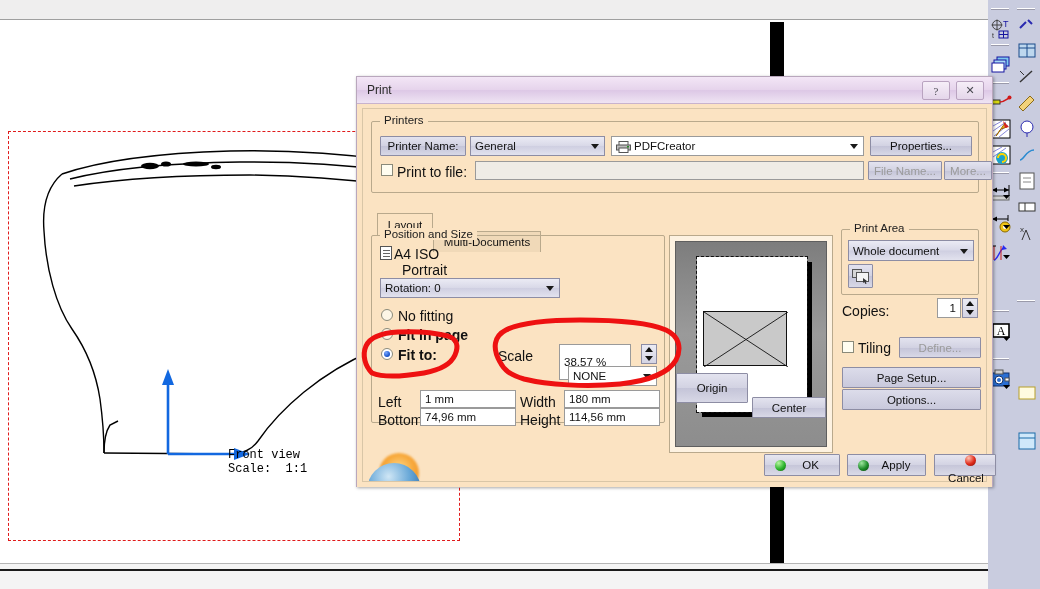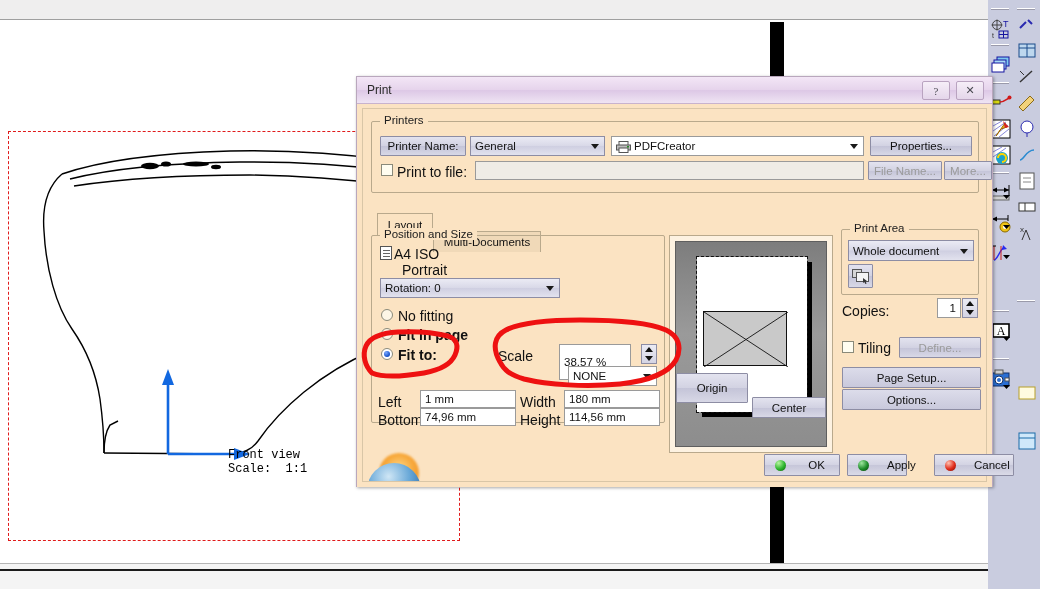--- a/index.html
+++ b/index.html
@@ -191,21 +191,21 @@
     position:absolute; width:12px; height:14px; background:#fff;
     border:1px solid #555;
   }
   .pageicon i { position:absolute; left:2px; width:7px; height:1px; background:#666; display:block; }
 
   
   .act-btn {
     position:absolute; height:22px;
     background: linear-gradient(180deg,#e6e6f0 0%, #d3d3e3 50%, #c6c6d9 51%, #dadae7 100%);
     border:1px solid #8d8da4; border-radius:1px;
-    font-size:11.5px; color:#111; display:flex; align-items:center; gap:18px;
+    font-size:11.5px; color:#111; display:flex; align-items:center; gap:6px;
     padding-left:10px;
   }
   .orb { width:11px; height:11px; border-radius:50%; flex:none; }
   .orb.green { background: radial-gradient(circle at 33% 28%, #b6f5a0 0%, #2db52d 55%, #0c5c0c 100%); }
   .orb.dgreen { background: radial-gradient(circle at 33% 28%, #9fe79f 0%, #1e8c2a 55%, #083a08 100%); }
   .orb.red { background: radial-gradient(circle at 33% 28%, #ffc0b0 0%, #e02b1a 55%, #7a0d06 100%); }
 
   
   .globe {
     position:absolute; left:6px; bottom:0px; width:62px; height:32px; overflow:hidden;
@@ -640,25 +640,25 @@
 
         <div class="globe">
           <div class="sun"></div>
           <div class="earth"></div>
         </div>
 
         <div class="act-btn" style="left:401px; top:345px; width:76px;">
           <span class="orb green"></span>
           <span style="flex:1; text-align:center; padding-right:10px;">OK</span>
         </div>
-        <div class="act-btn" style="left:484px; top:345px; width:60px;">
+        <div class="act-btn" style="left:484px; top:345px; width:79px;">
           <span class="orb dgreen"></span>
           <span style="flex:1; text-align:center; padding-right:8px;">Apply</span>
         </div>
-        <div class="act-btn" style="left:571px; top:345px; width:80px;">
+        <div class="act-btn" style="left:571px; top:345px; width:62px;flex-direction:column;">
           <span class="orb red"></span>
           <span style="flex:1; text-align:center; padding-right:8px;">Cancel</span>
         </div>
 
       </div>
     </div>
   </div>
 
   <svg class="marker" style="left:0; top:0; width:1040px; height:589px;">
     <g fill="none" stroke="#ee1111" stroke-width="5" stroke-linecap="round">

